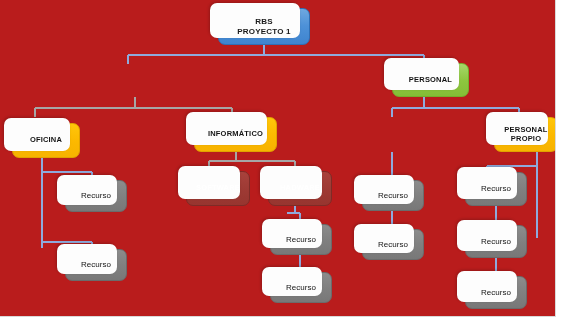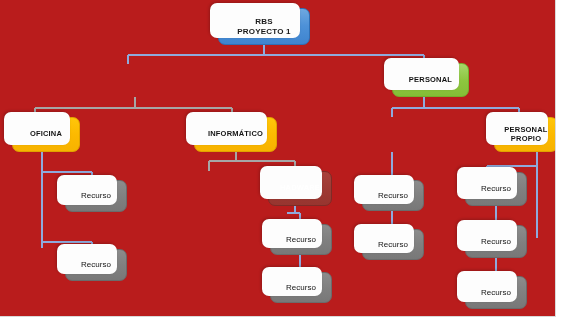--- a/index.html
+++ b/index.html
@@ -160,34 +160,37 @@
   <div class="node n-root" style="left:218px; top:8px; width:92px; height:37px;">
     <span class="lbl">RBS
 PROYECTO 1</span>
   </div>
 
 
   <div class="node n-green" style="left:392px; top:63px; width:77px; height:34px;">
     <span class="lbl">PERSONAL</span>
   </div>
 
-  <div class="node n-amber" style="left:12px; top:117px; width:68px; height:35px;">
+  <div class="node n-amber" style="left:12px; top:123px; width:68px; height:35px;">
     <span class="lbl">OFICINA</span>
   </div>
 
   <div class="node n-amber" style="left:194px; top:117px; width:83px; height:35px;align-items:center;">
     <span class="lbl">INFORMÁTICO</span>
   </div>
 
 
   <div class="node n-amber" style="left:494px; top:117px; width:64px; height:35px;">
     <span class="lbl">PERSONAL
 PROPIO</span>
   </div>
 
+  <div class="node n-red" style="left:186px; top:171px; width:64px; height:35px;">
+    <span class="lbl">SOFTWARE</span>
+  </div>
 
   <div class="node n-red" style="left:268px; top:171px; width:64px; height:35px;">
     <span class="lbl">HADWARE</span>
   </div>
 
   <div class="node n-gray" style="left:65px; top:180px; width:62px; height:32px;">
     <span class="lbl">Recurso</span>
   </div>
 
   <div class="node n-gray" style="left:65px; top:249px; width:62px; height:32px;">

